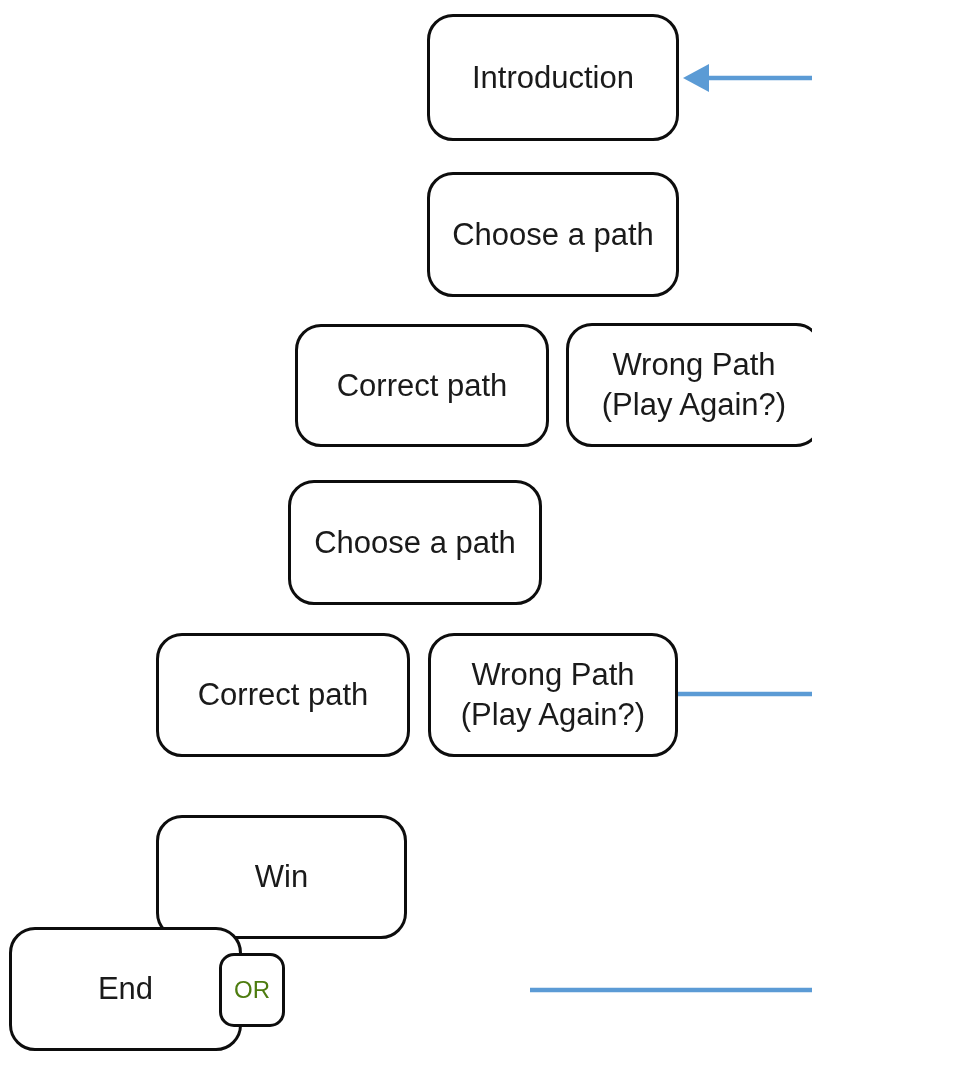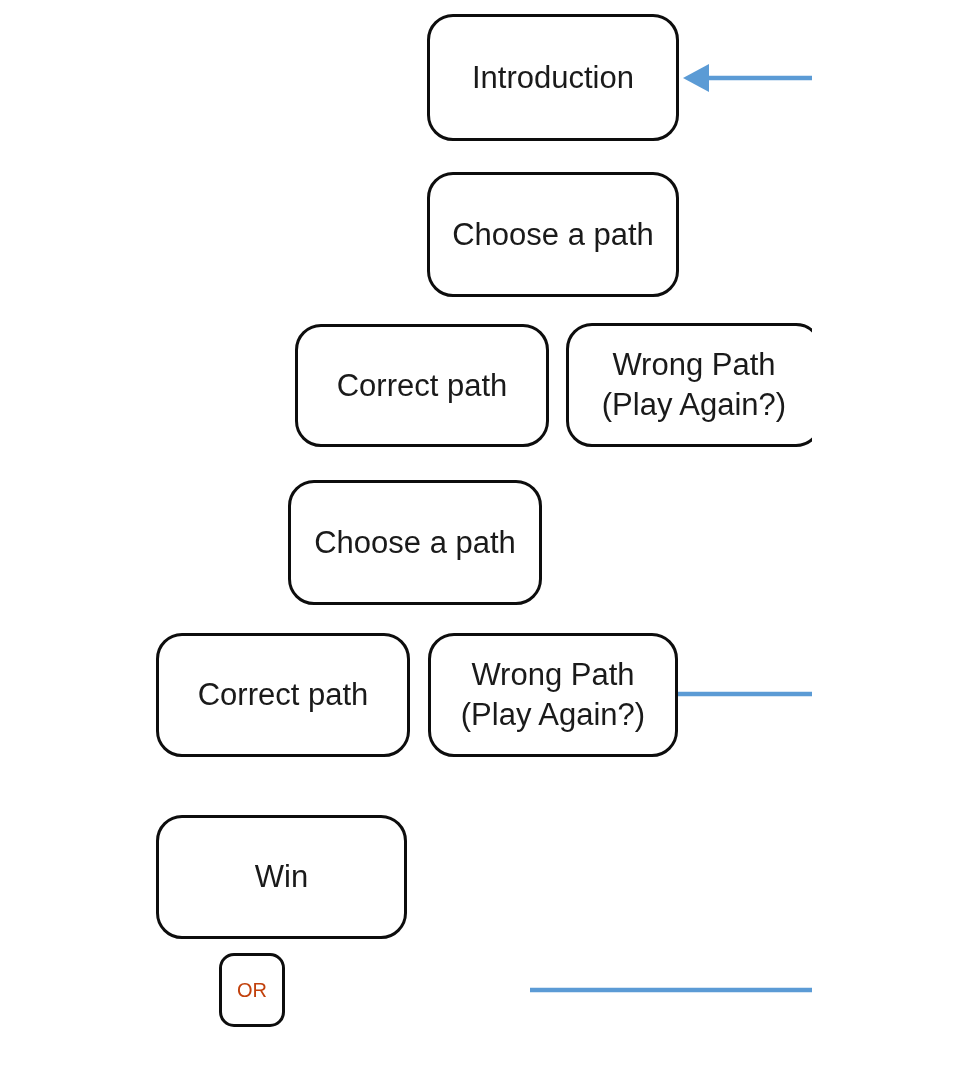--- a/index.html
+++ b/index.html
@@ -29,22 +29,22 @@
   }
   .or-badge {
     position: absolute;
     box-sizing: border-box;
     background: #ffffff;
     border: 3px solid #0d0d0d;
     border-radius: 15px;
     display: flex;
     align-items: center;
     justify-content: center;
-    font-size: 20px;
-    color: #c2410c;
+    font-size: 24px;
+    color: #4d7c0f;
     z-index: 3;
   }
   #connector-layer {
     position: absolute;
     left: 0; top: 0;
     width: 961px; height: 1073px;
     z-index: 1;
     pointer-events: none;
   }
 </style>
@@ -76,17 +76,18 @@
 
   <div class="node" style="left:288px; top:480px; width:254px; height:125px;">Choose a path</div>
 
   <div class="node" style="left:156px; top:633px; width:254px; height:124px;">Correct path</div>
 
   <div class="node" style="left:428px; top:633px; width:250px; height:124px;">Wrong Path
 (Play Again?)</div>
 
   <div class="node" style="left:156px; top:788px; width:251px; height:124px;margin-top:27px;">Win</div>
 
+  <div class="node" style="left:9px; top:927px; width:233px; height:124px;">End</div>
 
 
   <div class="or-badge" style="left:219px; top:953px; width:66px; height:74px;">OR</div>
 
 </div>
 
 </body></html>

